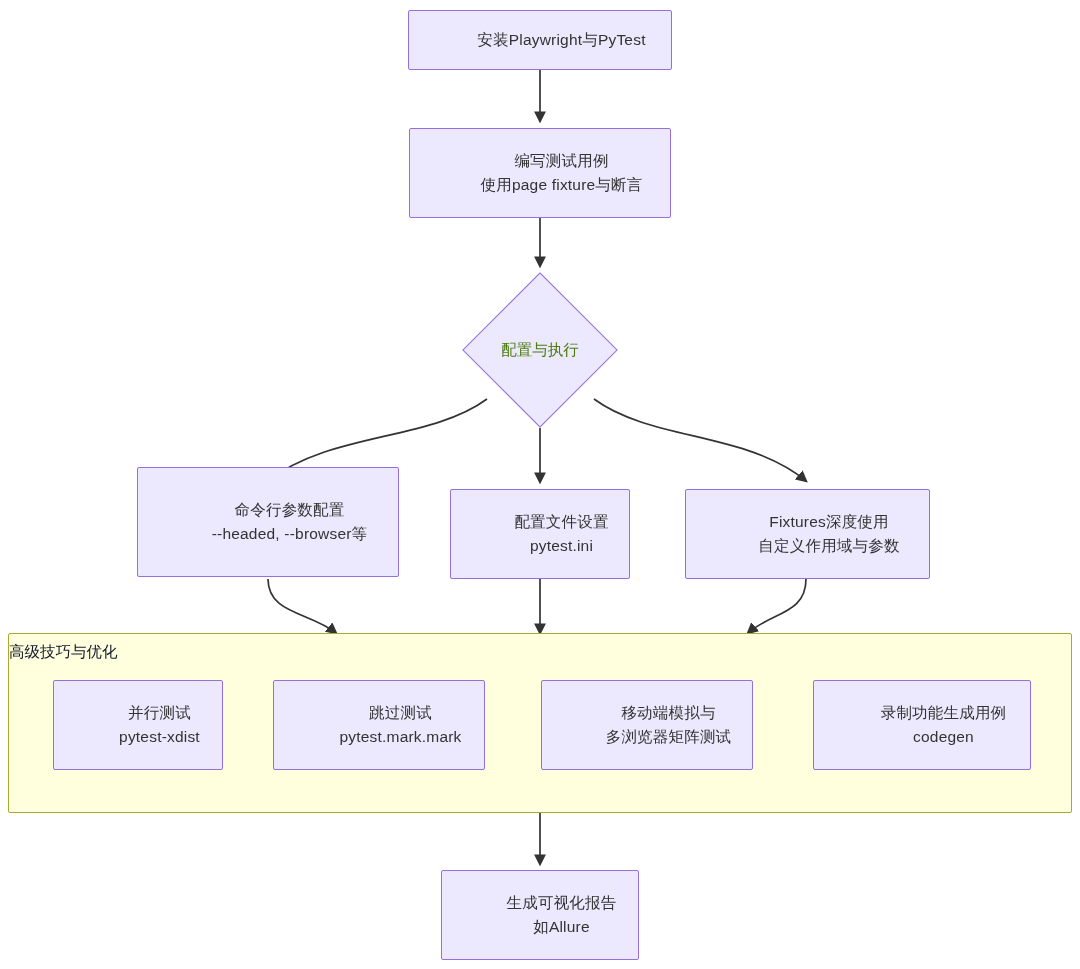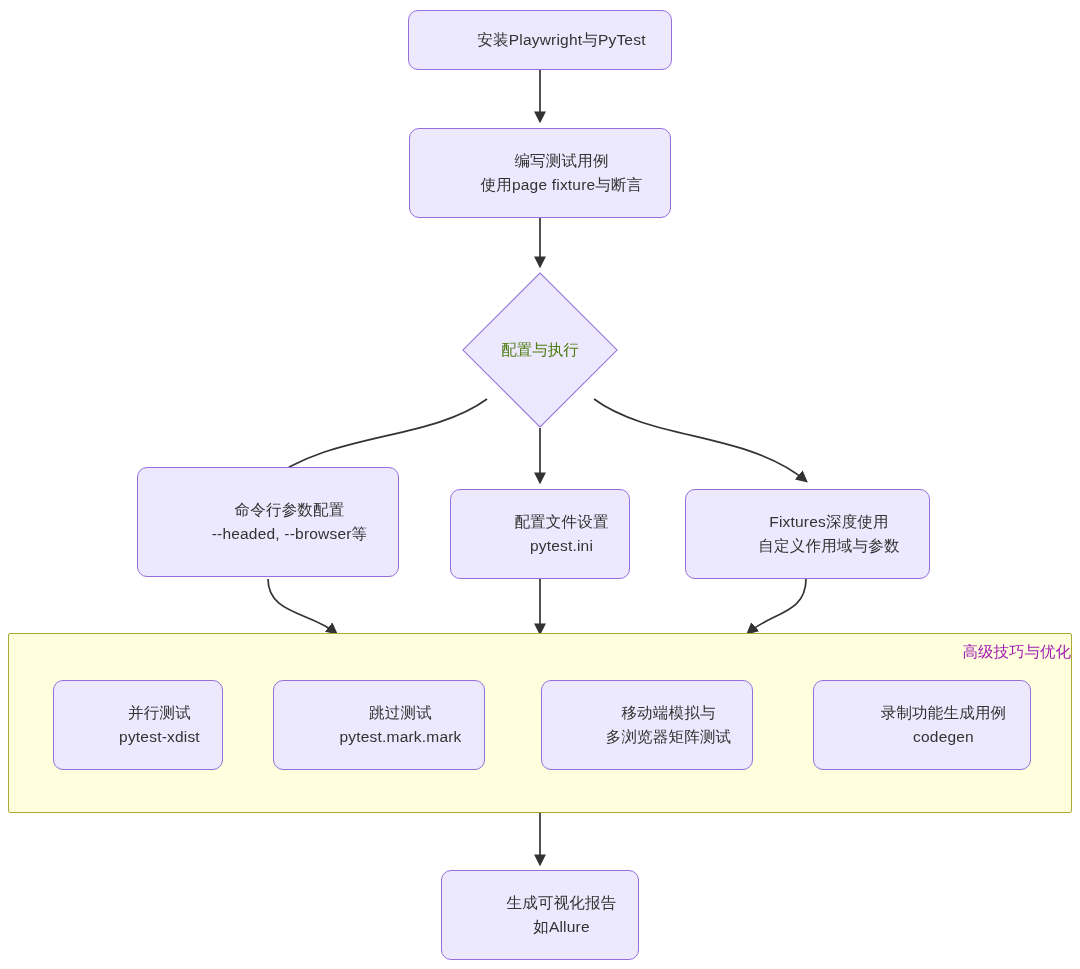--- a/index.html
+++ b/index.html
@@ -25,21 +25,21 @@
     left: 0; top: 0;
     width: 1080px;
     height: 969px;
     pointer-events: none;
   }
   .node {
     position: absolute;
     box-sizing: border-box;
     background: #ECE8FD;
     border: 1.4px solid #9370DB;
-    border-radius: 10px;
+    border-radius: 2px;
     display: flex;
     flex-direction: column;
     align-items: center;
     justify-content: center;
     color: #333333;
     font-size: 15.5px;
     line-height: 1.55;
     text-align: right;
     letter-spacing: 0.2px;
     padding-left: 43px;
@@ -76,22 +76,22 @@
     box-sizing: border-box;
     background: #FFFFDE;
     border: 1.6px solid #AAAA33;
     border-radius: 2px;
   }
   .subgraph-title {
     position: absolute;
     top: 8px;
     left: 0;
     width: 100%;
-    text-align: right;
-    color: #a21caf;
+    text-align: left;
+    color: #0f172a;
     font-size: 15.5px;
     white-space: nowrap;
   }
 </style>
 </head>
 <body>
 
 <div id="diagram-root">
 
   <svg class="edges" viewBox="0 0 1080 969">

